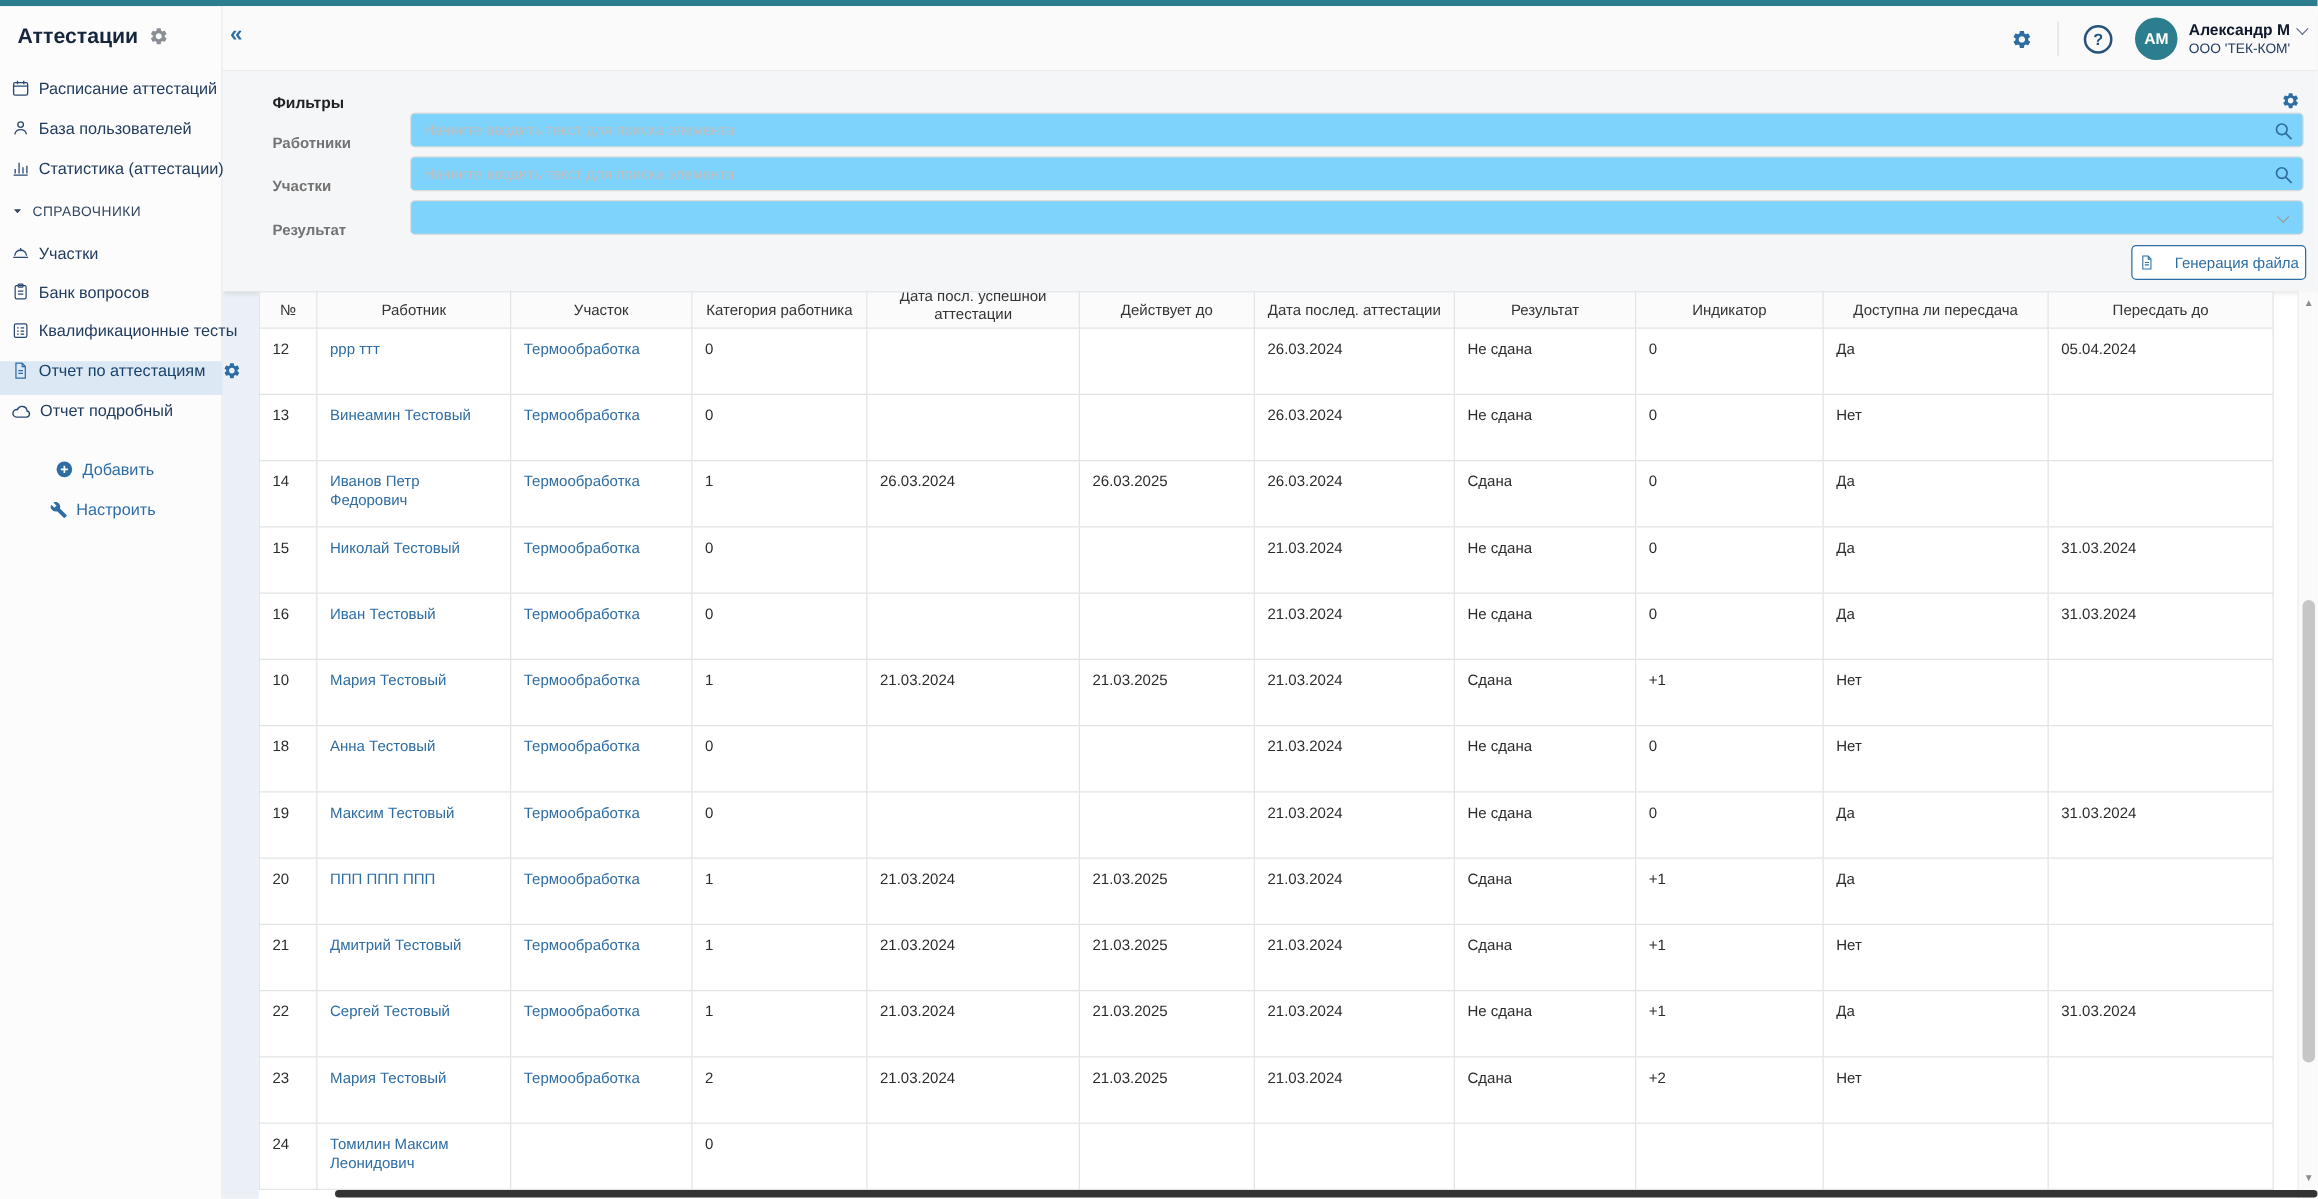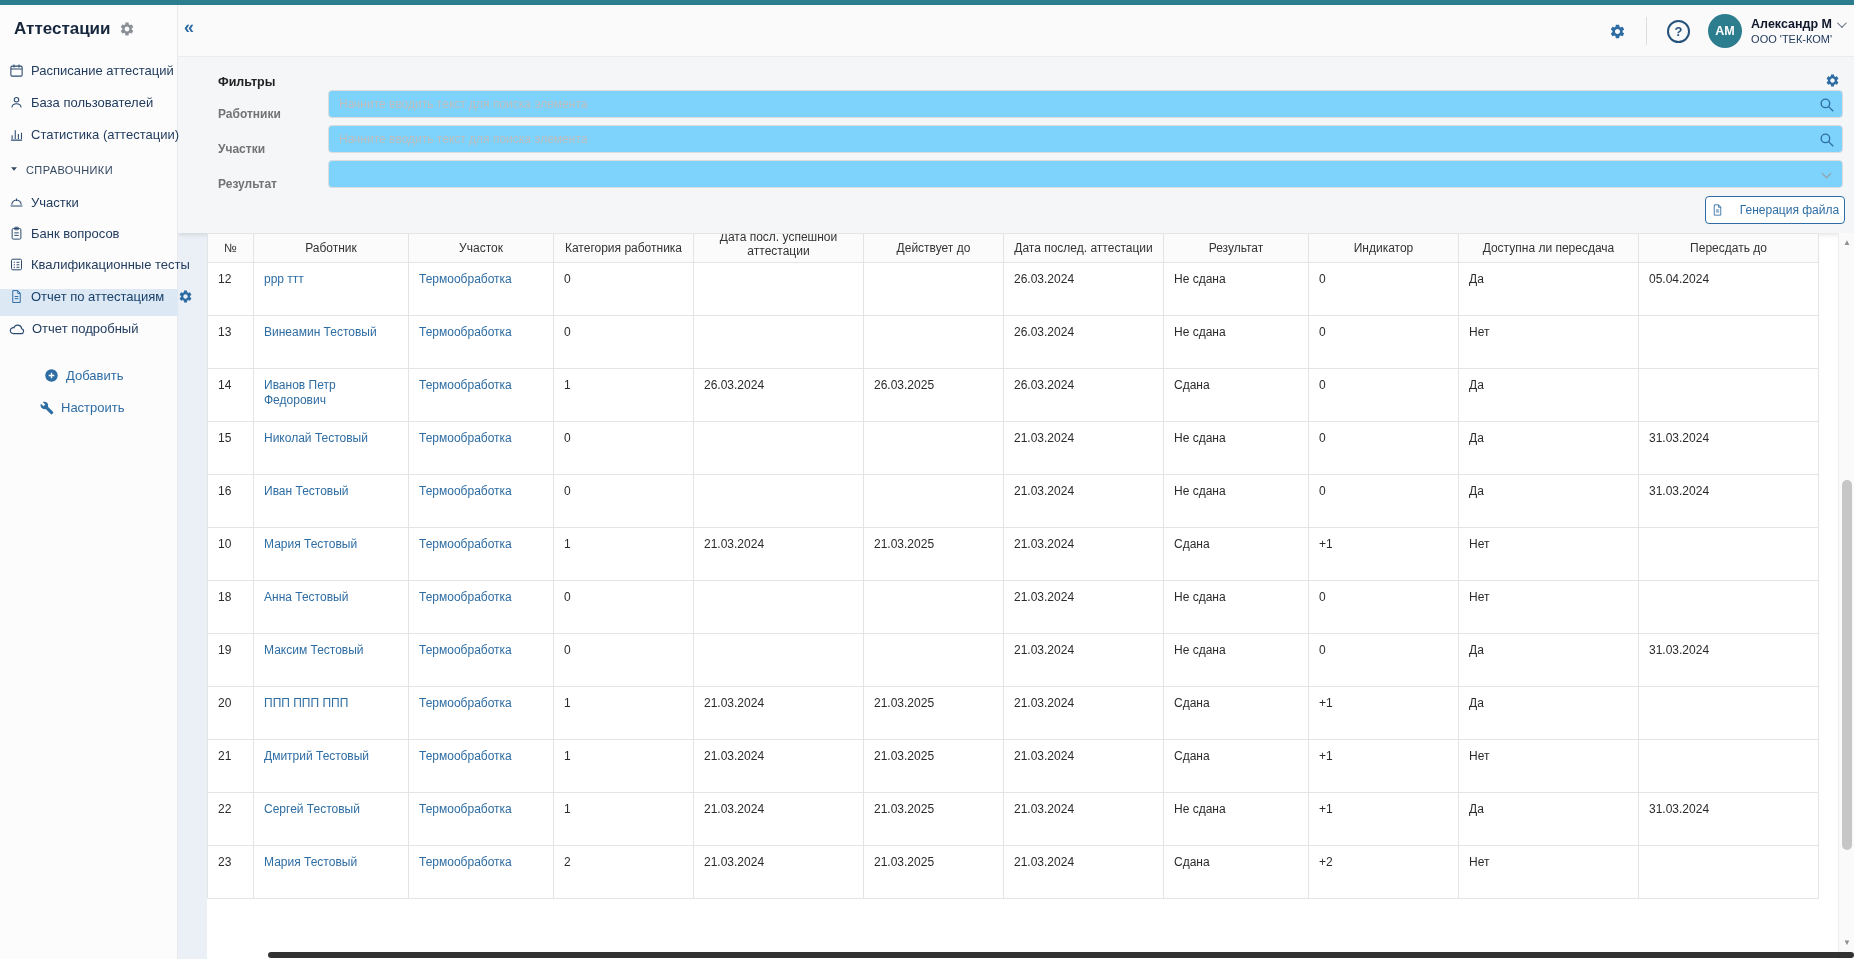--- a/index.html
+++ b/index.html
@@ -503,20 +503,33 @@
         <td class="link">Термообработка</td>
         <td>2</td>
         <td>21.03.2024</td>
         <td>21.03.2025</td>
         <td>21.03.2024</td>
         <td>Сдана</td>
         <td>+2</td>
         <td>Нет</td>
         <td></td>
       </tr>
+      <tr>
+        <td>24</td>
+        <td class="link">Томилин Максим Леонидович</td>
+        <td></td>
+        <td>0</td>
+        <td></td>
+        <td></td>
+        <td></td>
+        <td></td>
+        <td></td>
+        <td></td>
+        <td></td>
+      </tr>
     </tbody>
 </table>
 
 <div class="v-scrollbar">
   <button class="arrow up">▲</button>
   <div class="v-thumb"></div>
   <button class="arrow down">▼</button>
 </div>
 <div class="h-scrollbar"></div>
 

